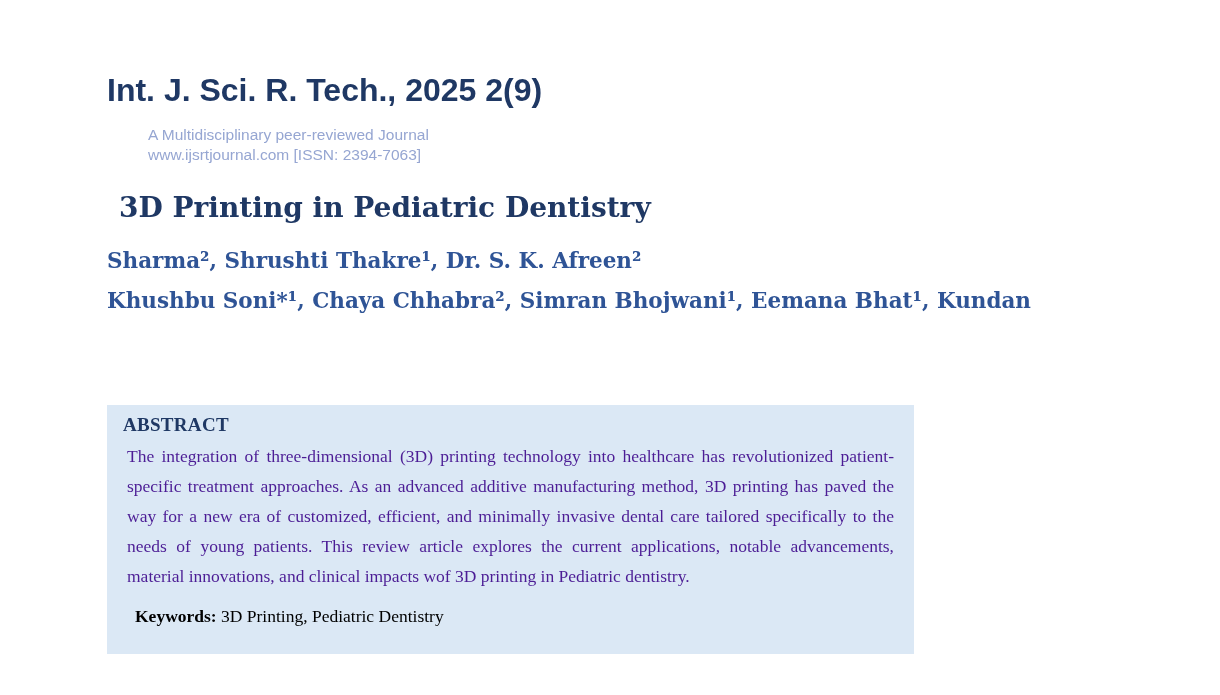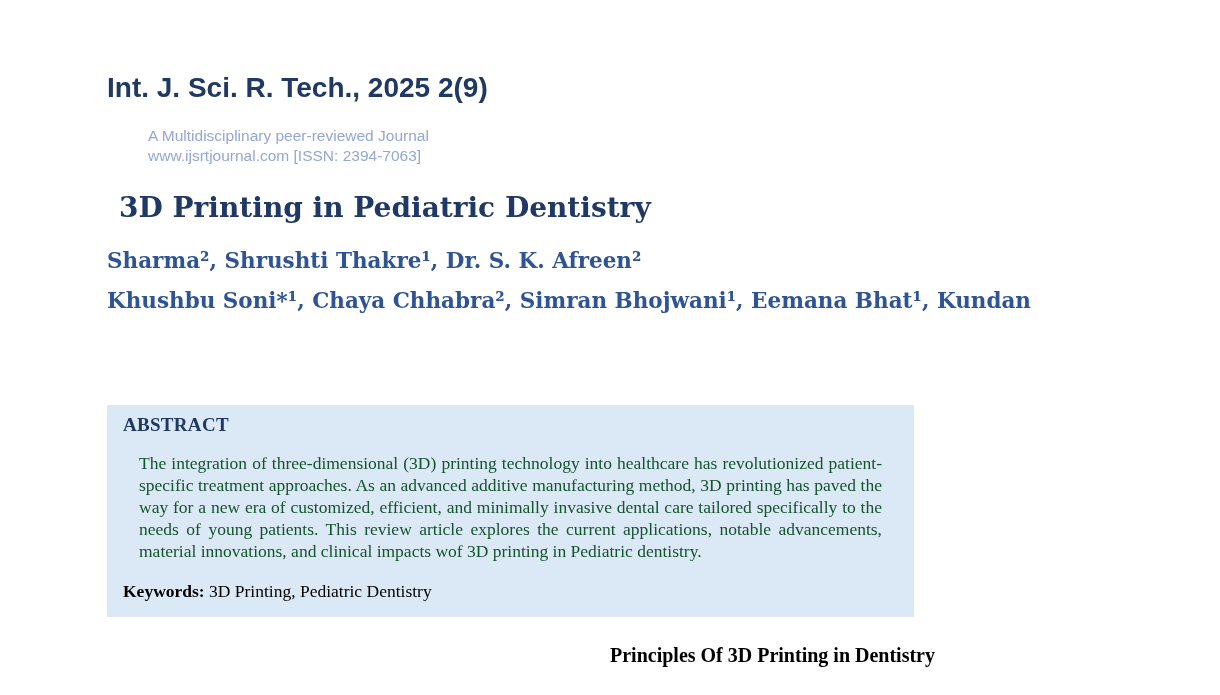--- a/index.html
+++ b/index.html
@@ -28,22 +28,22 @@
     position: absolute;
     top: 72px;
     left: 0;
     width: 978px;
     display: flex;
     justify-content: space-between;
     align-items: flex-start;
     font-family: "Liberation Sans", sans-serif;
   }
   .journal-name {
-    margin: 0 0 22px 0;
-    font-size: 28px;
+    margin: 0 0 16px 0;
+    font-size: 32px;
     font-weight: bold;
     color: #1f3864;
     letter-spacing: 0px;
   }
   .journal-sub {
     font-size: 15.5px;
     line-height: 20px;
     color: #96a6d2;
     font-weight: normal;
     margin-left: 41px;
@@ -107,30 +107,30 @@
   }
   .abstract-heading {
     font-size: 19px;
     font-weight: bold;
     color: #1f3864;
     margin: 0 0 5px 0;
     letter-spacing: 0.3px;
   }
   .abstract-body {
     font-size: 17.5px;
-    line-height: 22px;
-    color: #14532d;
+    line-height: 30px;
+    color: #4c1d95;
     text-align: justify;
-    margin: 16px;
+    margin: 4px;
   }
   .keywords-line {
     font-size: 17.5px;
     line-height: 26.8px;
     color: #000000;
-    margin: 0;
+    margin: 12px;
   }
   .keywords-label { font-weight: bold; }
 
   
   .section-row {
     position: absolute;
     top: 641px;
     left: 0;
     width: 978px;
     height: 54px;
@@ -175,17 +175,16 @@
     </div>
 
 
     <div class="abstract-box">
       <div class="abstract-heading">ABSTRACT</div>
       <p class="abstract-body">The integration of three-dimensional (3D) printing technology into healthcare has revolutionized patient-specific treatment approaches. As an advanced additive manufacturing method, 3D printing has paved the way for a new era of customized, efficient, and minimally invasive dental care tailored specifically to the needs of young patients. This review article explores the current applications, notable advancements, material innovations, and clinical impacts wof 3D printing in Pediatric dentistry.</p>
       <p class="keywords-line"><span class="keywords-label">Keywords:</span><span> 3D Printing, Pediatric Dentistry</span></p>
     </div>
 
     <div class="section-row">
-      <div class="principles-heading">Principles Of 3D Printing in Dentistry</div>
     </div>
 
   </div>
 </div>
 
 </body></html>

